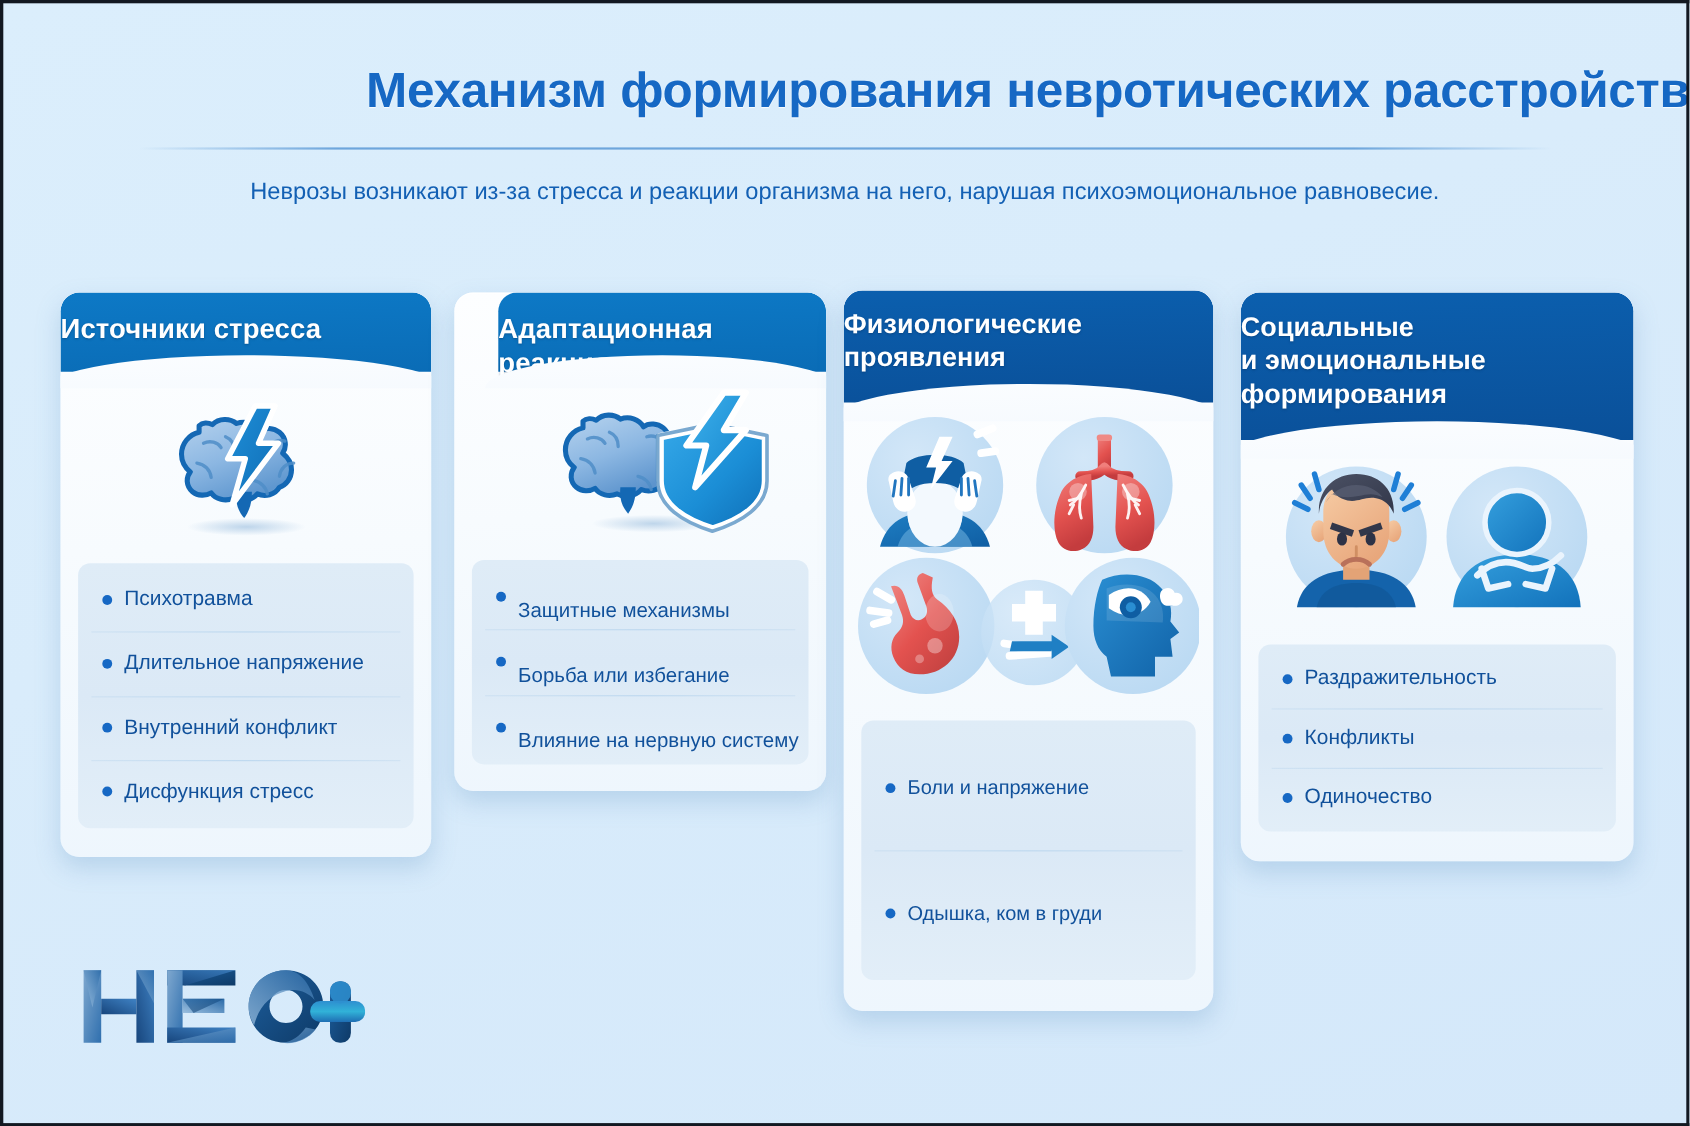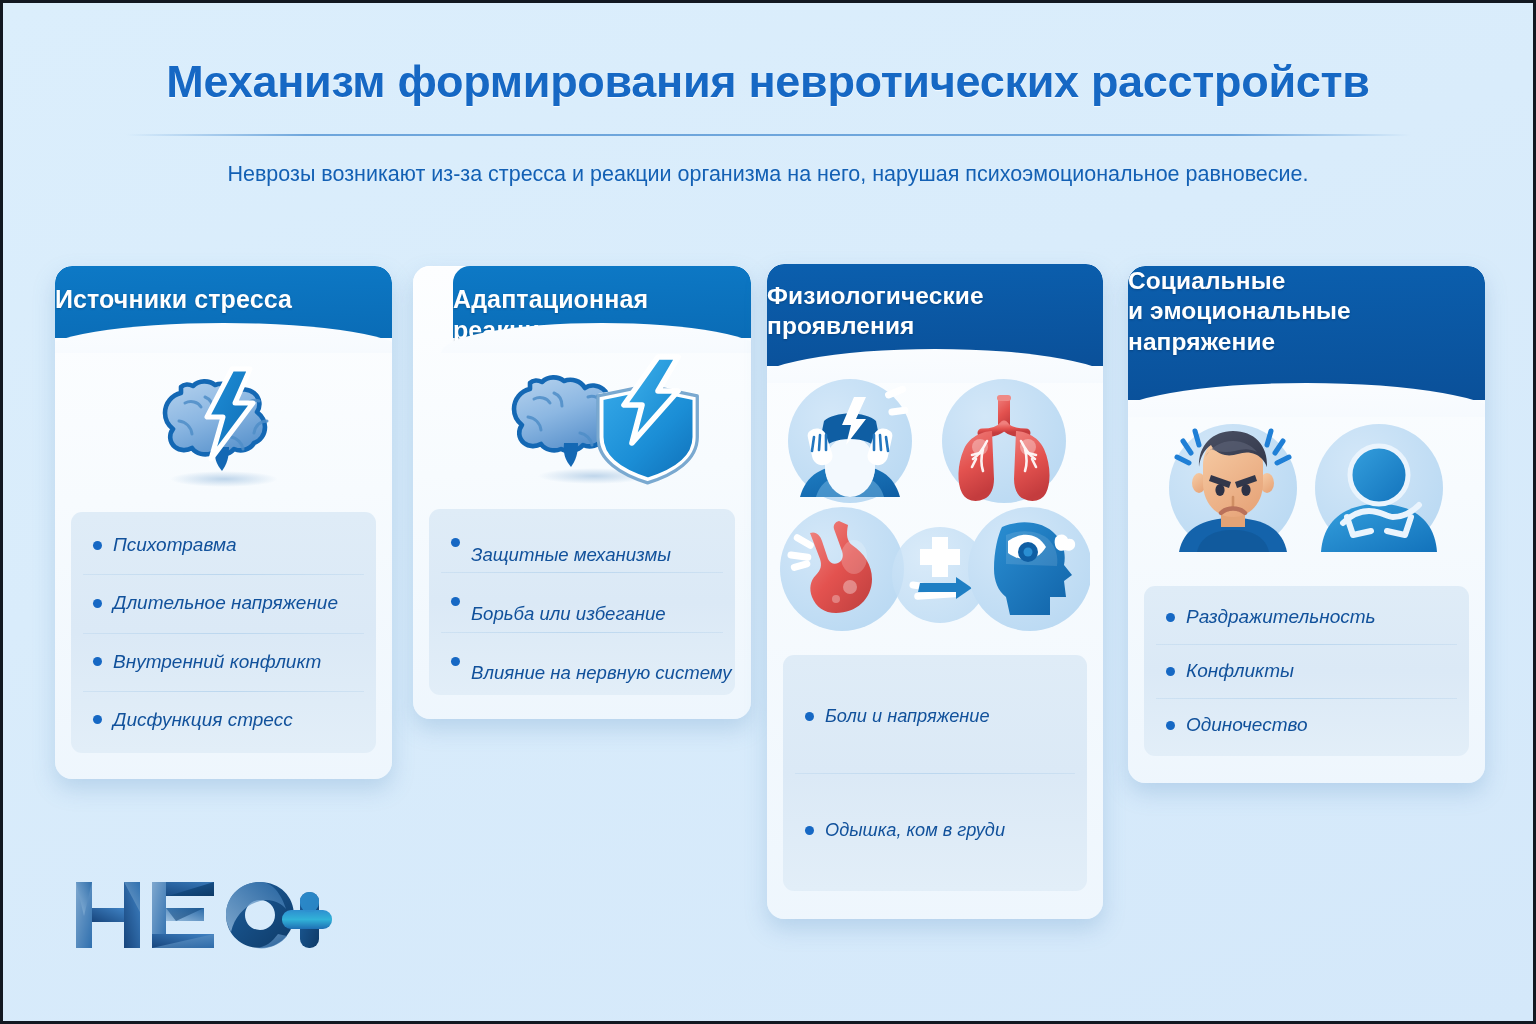--- a/index.html
+++ b/index.html
@@ -30,20 +30,21 @@
     position: absolute;
     top: 56px; left: 0; width: 1536px;
     text-align: center;
   }
   .page-title {
     font-size: 45px;
     font-weight: bold;
     color: #1668c4;
     letter-spacing: -0.3px;
     text-shadow: 0 1px 1px rgba(255,255,255,0.85);
+    text-align: right;
   }
   .title-rule {
     width: 1285px;
     height: 2px;
     margin: 26px auto 0 auto;
     background: linear-gradient(to right, rgba(110,170,225,0.0), rgba(104,162,218,0.95) 14%, rgba(104,162,218,0.95) 86%, rgba(110,170,225,0.0));
   }
   .page-subtitle {
     margin-top: 26px;
     font-size: 21.5px;
@@ -80,21 +81,21 @@
     line-height: 1.24;
     letter-spacing: 0.1px;
     text-shadow: 0 1px 2px rgba(6,40,78,0.38);
     border-radius: 17px 17px 0 0;
   }
   .head-bright { background: linear-gradient(178deg, #0d79c6 0%, #0a6cb6 100%); }
   .head-deep   { background: linear-gradient(178deg, #0b5fae 0%, #0a5099 100%); }
 
   .card-1 .card-head, .card-2 .card-head { height: 72px; padding-top: 18px; font-size: 25px; }
   .card-3 .card-head { height: 102px; padding-top: 17px; font-size: 24.5px; }
-  .card-4 .card-head { height: 134px; font-size: 24.5px; }
+  .card-4 .card-head { height: 134px; padding-top: 17px; font-size: 24.5px; }
 
   .head-curve {
     position: absolute;
     left: -4%; bottom: -17px;
     width: 108%; height: 34px;
     background: linear-gradient(178deg, #fbfdff, #f6fafe);
     border-radius: 50% 50% 0 0 / 100% 100% 0 0;
   }
   .card-1 .head-curve, .card-2 .head-curve { bottom: -15px; height: 30px; }
 
@@ -117,21 +118,21 @@
     left: 16px; right: 16px;
     border-radius: 11px;
     background: linear-gradient(180deg, #dfecf7 0%, #dbe9f6 50%, #e2eef8 100%);
     padding: 4px 0;
   }
   .card-1 .list-panel { top: 246px;  bottom: 26px; }
   .card-2 .list-panel { top: 243px;  bottom: 24px; }
   .card-3 .list-panel { top: 391px;  bottom: 28px; }
   .card-4 .list-panel { top: 320px;  bottom: 27px; }
 
-  .list-panel ul { list-style: none; height: 100%; display: flex; flex-direction: column; font-style: italic; }
+  .list-panel ul { list-style: none; height: 100%; display: flex; flex-direction: column; }
   .list-item {
     flex: 1 1 0;
     display: flex;
     align-items: center;
     gap: 11px;
     padding: 0 10px 0 22px;
     position: relative;
   }
   .list-item + .list-item::before {
     content: "";
@@ -447,21 +448,21 @@
           <span class="item-text">Одышка, ком в груди</span>
         </li>
       </ul>
     </div>
   </section>
 
   <section class="card card-4">
     <div class="card-head head-deep">
       <div>Социальные</div>
       <div>и эмоциональные</div>
-      <div>напряжение</div>
+      <div>формирования</div>
       <div class="head-curve"></div>
     </div>
 
     <div class="icon-stage">
       <svg width="300" height="150" viewBox="0 0 300 150">
         <defs>
           <radialGradient id="chipG4" cx="0.35" cy="0.3" r="0.85">
             <stop offset="0%" stop-color="#d3e7f8"></stop>
             <stop offset="100%" stop-color="#b8d8f2"></stop>
           </radialGradient>

